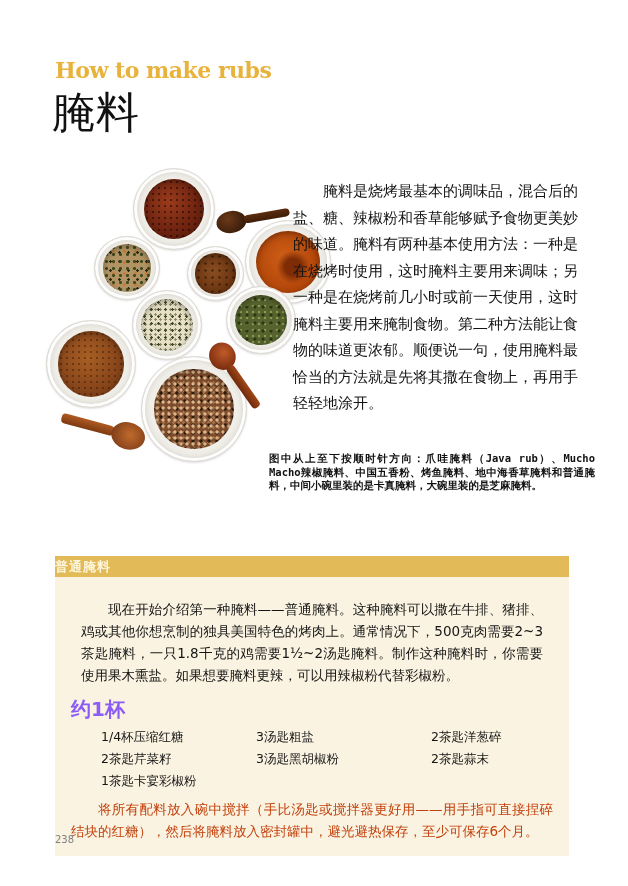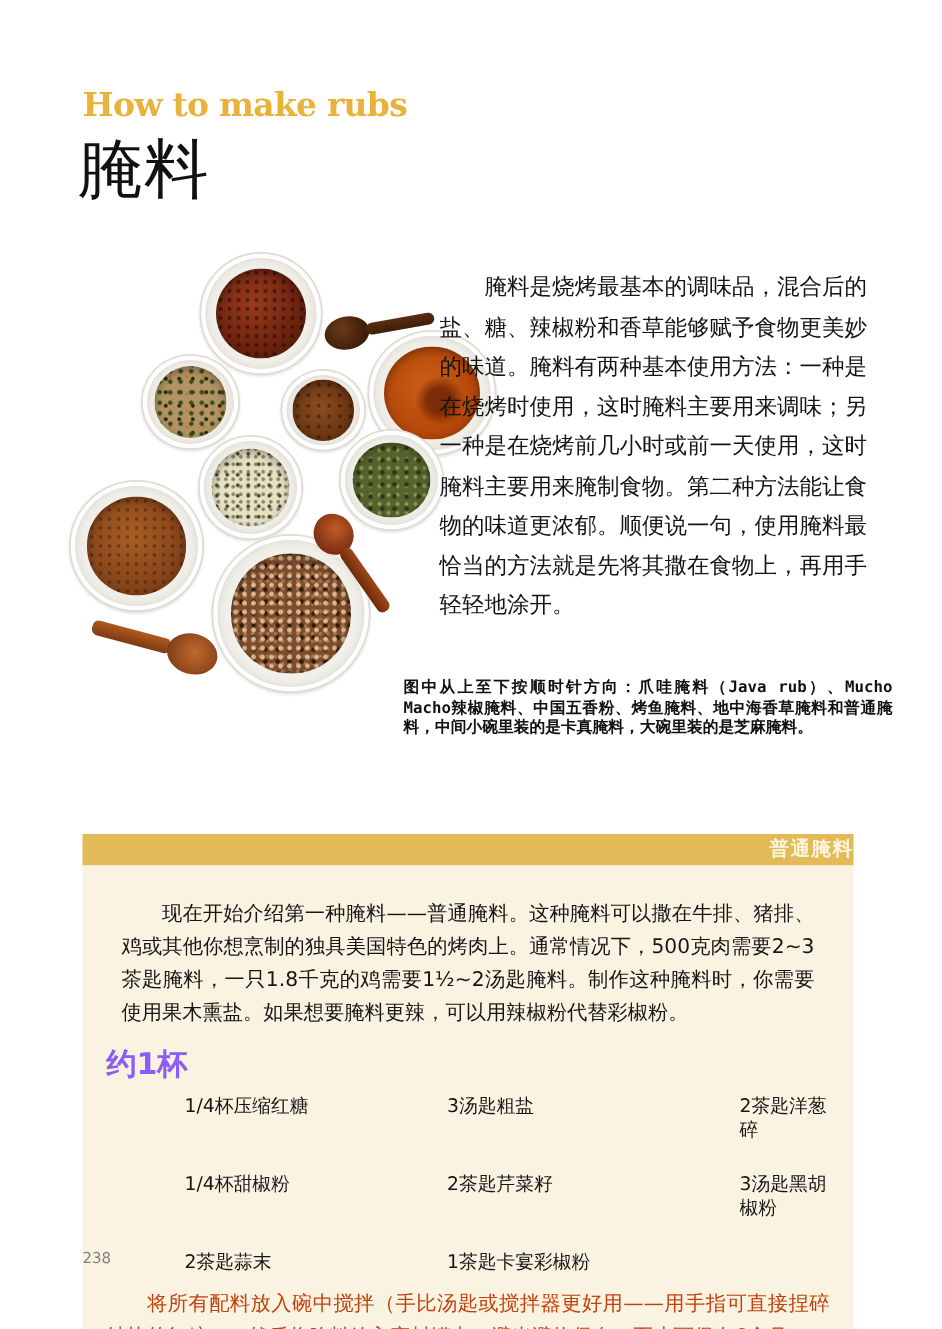--- a/index.html
+++ b/index.html
@@ -103,34 +103,34 @@
   .caption{
     position:absolute;left:253px;top:436px;width:326px;margin:16px;
     font-family:"DejaVu Sans Mono",monospace;font-weight:bold;
     font-size:10.5px;line-height:13.5px;text-align:justify;color:#111;
   }
   
   .recipe-box{position:absolute;left:55px;top:556px;width:514px;}
   .recipe-header{
     height:21px;background:var(--recipe-header-bg,#e2ba58);
     color:#fdf6dd;font-weight:bold;font-size:13px;line-height:21px;
-    text-align:right;letter-spacing:1px;
+    text-align:left;letter-spacing:1px;
   }
   .recipe-body{
     background:var(--recipe-box-bg,#faf3e1);
     padding:11px 16px 14px 16px;
   }
   .recipe-intro{
     margin:10px;font-size:13.5px;line-height:22px;text-align:justify;
     text-indent:2em;color:#151515;
   }
   .yield{font-size:20px;font-weight:bold;margin:5px 0 6px 0;color:#8b5cf6;}
   .ingredients{
     display:grid;grid-template-columns:155px 175px 1fr;
-    margin-left:52px;row-gap:6px;font-size:12.5px;line-height:16px;color:#151515;gap:20px;
+    margin-left:30px;row-gap:6px;font-size:12.5px;line-height:16px;color:#151515;
   }
   .recipe-instructions{
     margin:9px 0 0 0;font-size:13.5px;line-height:22px;text-align:justify;
     text-indent:2em;color:#c2410c;
   }
   
   .page-number{
     position:absolute;left:55px;top:834px;font-size:10px;color:#808080;
   }
 </style>
@@ -187,21 +187,20 @@
 
   <div class="recipe-box">
     <div class="recipe-header">普通腌料</div>
     <div class="recipe-body">
       <p class="recipe-intro">现在开始介绍第一种腌料——普通腌料。这种腌料可以撒在牛排、猪排、鸡或其他你想烹制的独具美国特色的烤肉上。通常情况下，500克肉需要2~3茶匙腌料，一只1.8千克的鸡需要1½~2汤匙腌料。制作这种腌料时，你需要使用果木熏盐。如果想要腌料更辣，可以用辣椒粉代替彩椒粉。</p>
       <div class="yield">约1杯</div>
       <div class="ingredients">
         <div>1/4杯压缩红糖</div>
         <div>3汤匙粗盐</div>
         <div>2茶匙洋葱碎</div>
-        <div>1/4杯甜椒粉</div>
         <div>2茶匙芹菜籽</div>
         <div>3汤匙黑胡椒粉</div>
         <div>2茶匙蒜末</div>
         <div>1茶匙卡宴彩椒粉</div>
       </div>
       <p class="recipe-instructions">将所有配料放入碗中搅拌（手比汤匙或搅拌器更好用——用手指可直接捏碎结块的红糖），然后将腌料放入密封罐中，避光避热保存，至少可保存6个月。</p>
     </div>
   </div>
 
   <div class="page-number">238</div>

